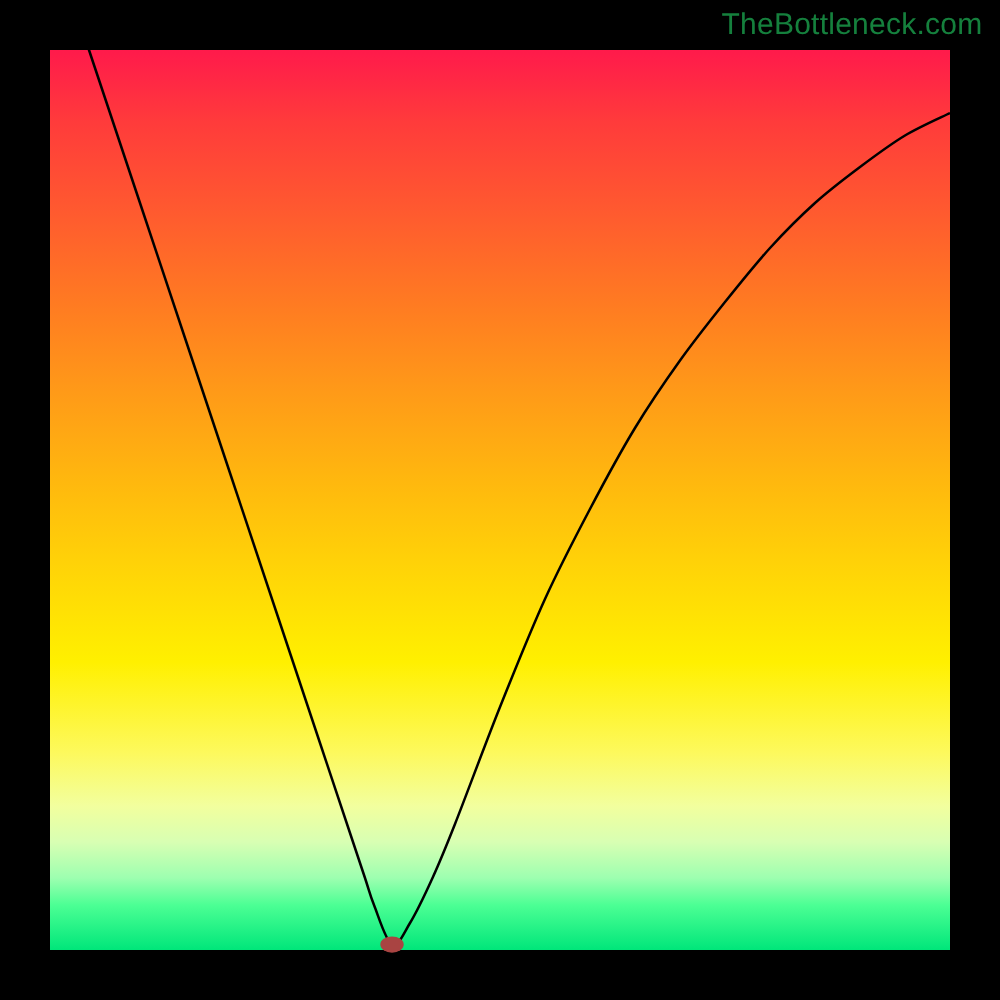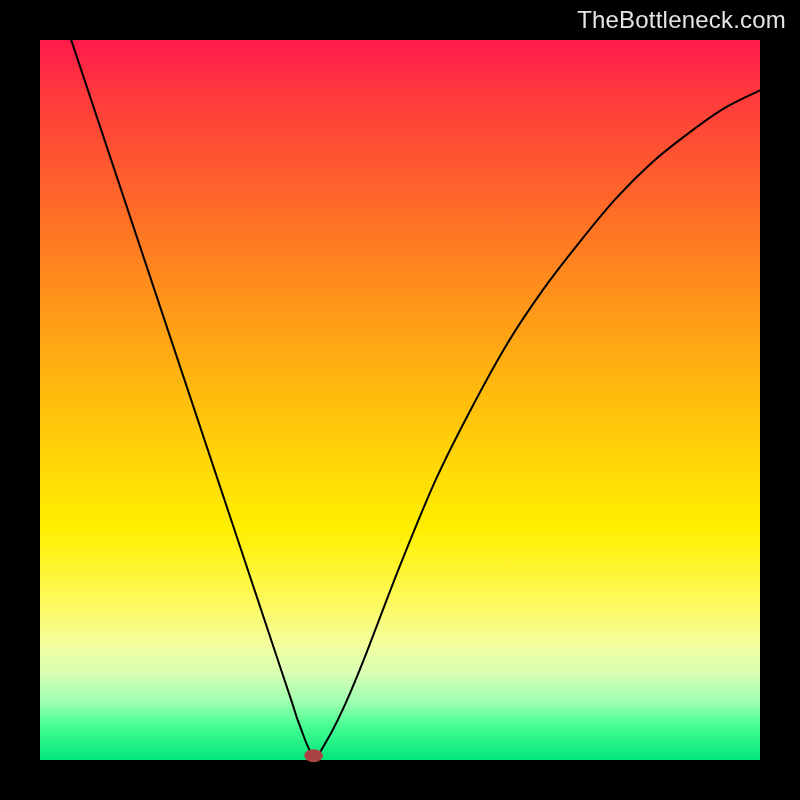--- a/index.html
+++ b/index.html
@@ -44,21 +44,21 @@
     left: 0;
     top: 0;
     width: 720px;
     height: 720px;
     overflow: visible;
   }
   .watermark {
     position: absolute;
     top: 6px;
     right: 14px;
-    color: #e5e5e5;
+    color: #15803d;
     font-size: 24px;
     font-weight: 500;
     letter-spacing: 0.2px;
     user-select: none;
   }
   .marker {
     fill: #a94442;
     stroke: none;
   }
   .curve {

